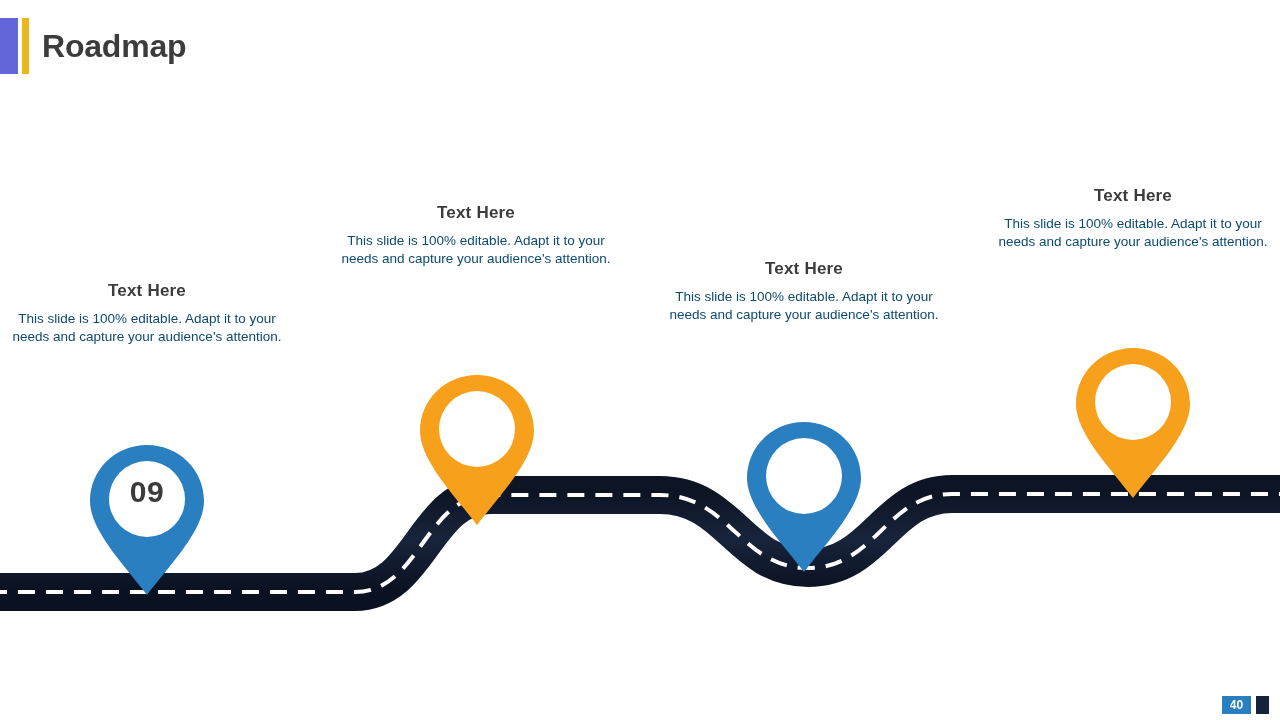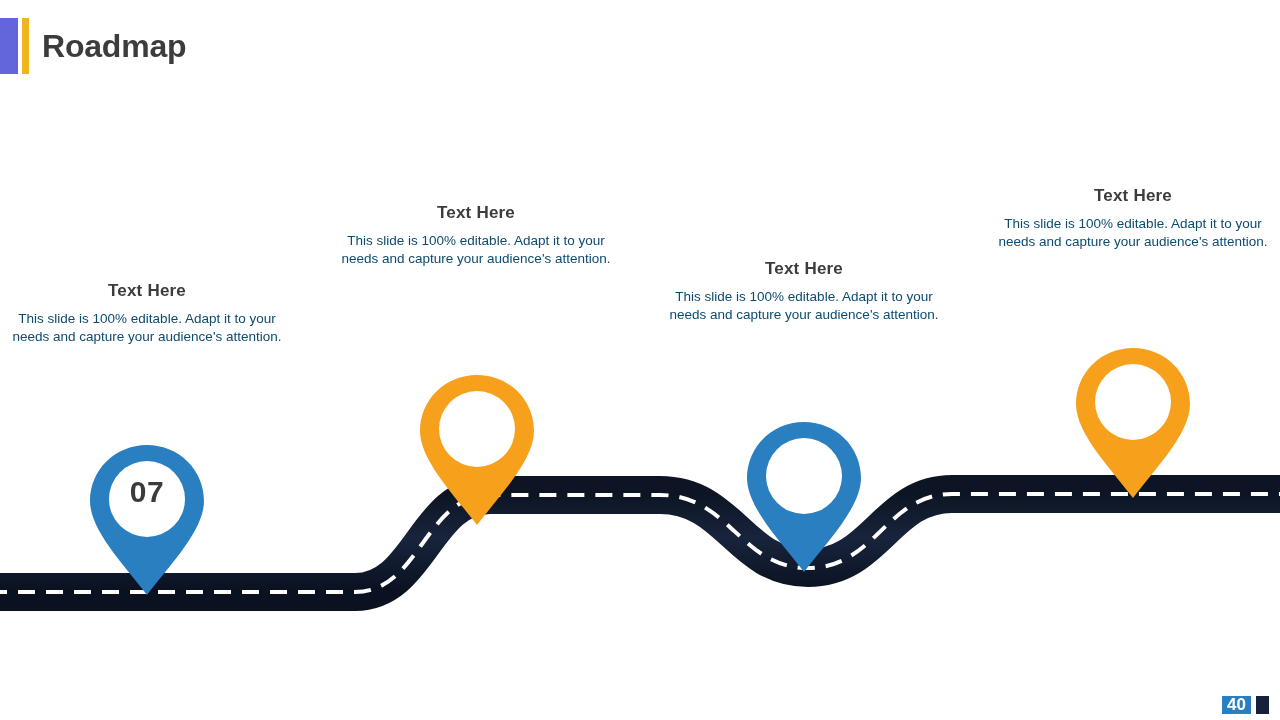--- a/index.html
+++ b/index.html
@@ -101,21 +101,21 @@
 
   
   #footer-badge {
     position: absolute;
     left: 1222px;
     top: 696px;
     width: 29px;
     height: 18px;
     background: #2a7fc1;
     color: #ffffff;
-    font-size: 17px;
+    font-size: 12px;
     font-weight: bold;
     display: flex;
     align-items: center;
     justify-content: center;
   }
   #footer-block {
     position: absolute;
     left: 1256px;
     top: 696px;
     width: 13px;
@@ -157,21 +157,21 @@
            C 730,495 740,568 808,568
            C 876,568 886,494 952,494
            L 1290,494" fill="none" stroke="#ffffff" stroke-width="4" stroke-dasharray="17 11" stroke-linecap="butt"></path>
 </svg>
 
 <div class="pin" style="left:86px; top:441px;">
   <svg width="122" height="158" viewBox="0 0 122 158">
     <path d="M61 4 C29 4 4 29 4 60 C4 90 40 126 61 154 C82 126 118 90 118 60 C118 29 93 4 61 4 Z" fill="#2a7fc1"></path>
     <circle cx="61" cy="58" r="38" fill="#ffffff"></circle>
   </svg>
-  <div class="pin-number">07</div>
+  <div class="pin-number">09</div>
 </div>
 
 <div class="pin" style="left:416px; top:371px;">
   <svg width="122" height="158" viewBox="0 0 122 158">
     <path d="M61 4 C29 4 4 29 4 60 C4 90 40 126 61 154 C82 126 118 90 118 60 C118 29 93 4 61 4 Z" fill="#f7a01b"></path>
     <circle cx="61" cy="58" r="38" fill="#ffffff"></circle>
   </svg>
 </div>
 
 <div class="pin" style="left:743px; top:418px;">

